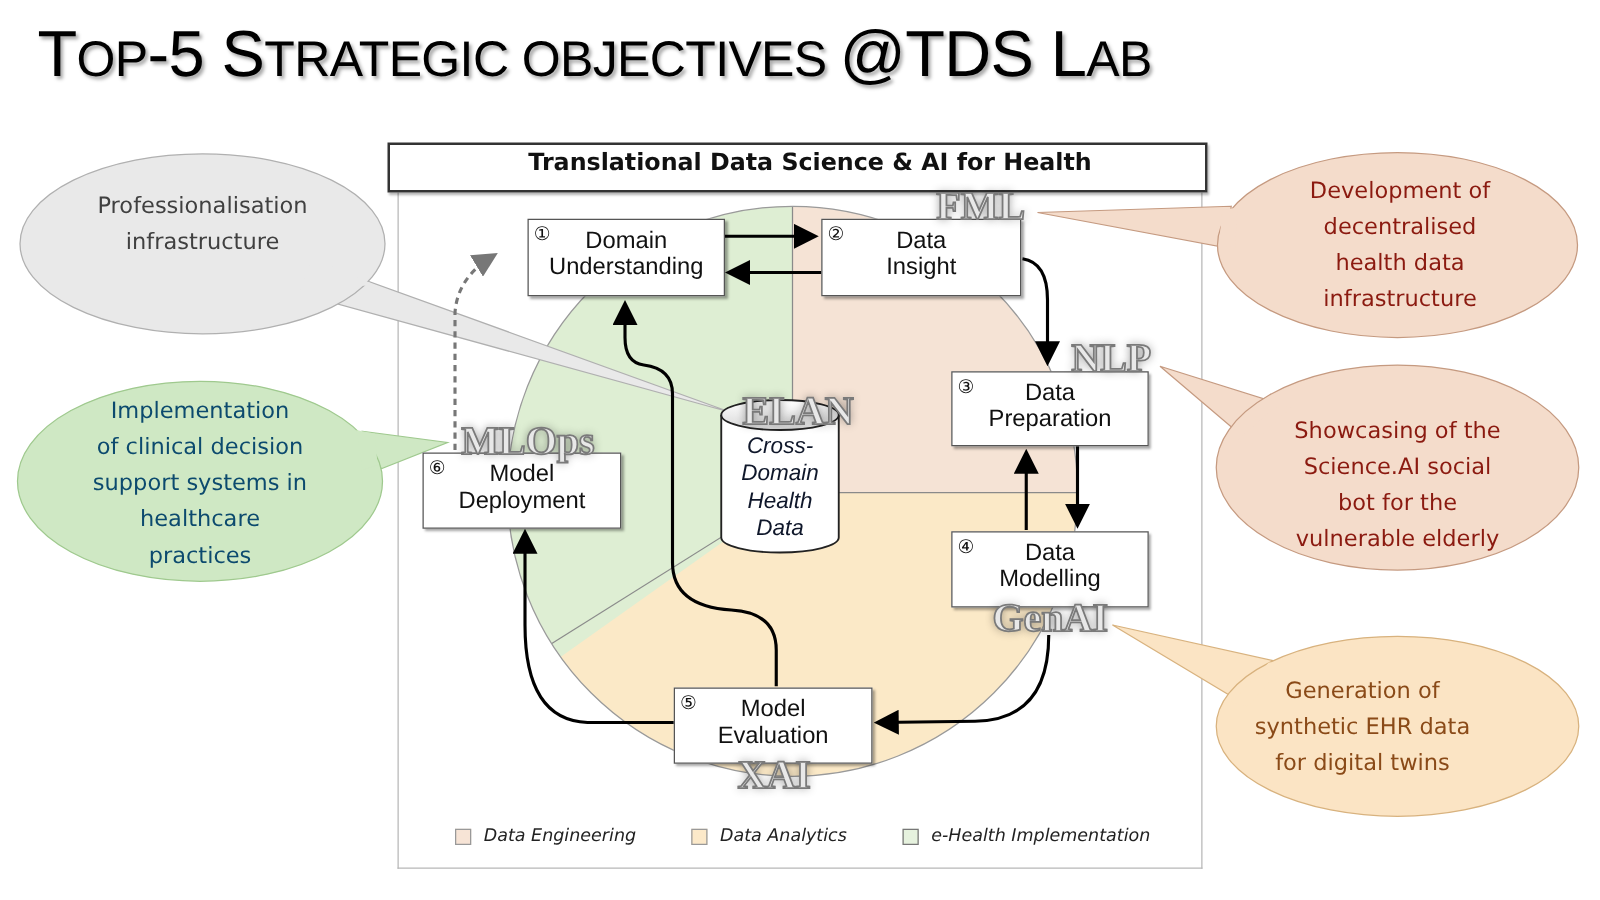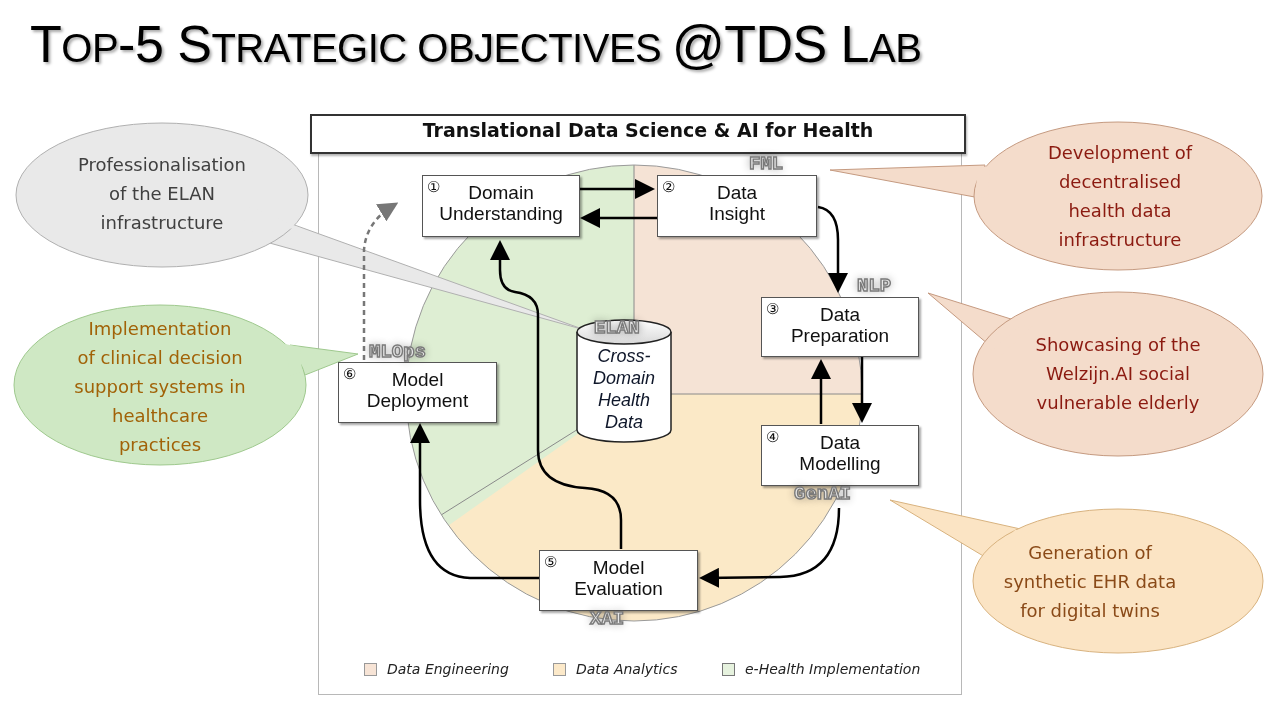--- a/index.html
+++ b/index.html
@@ -6,21 +6,21 @@
   body { width:1280px; height:720px; background:#ffffff; position:relative; overflow:hidden; font-family:"Liberation Sans", sans-serif; }
   .slide-title { position:absolute; left:30px; top:14px; font-family:"Liberation Sans", sans-serif; font-size:48px; color:#000; text-shadow:2px 2px 3px rgba(0,0,0,0.35); letter-spacing:-0.5px; white-space:nowrap; }
   .slide-title .big { font-size:52px; }
   .slide-title .sc { font-size:40px; }
   .frame { position:absolute; left:318px; top:146px; width:642px; height:548px; border:1px solid #b8b8b8; border-top:none; background:#fff; }
   .title-box { position:absolute; left:310px; top:114px; width:656px; height:40px; border:2px solid #333; background:#fff; box-sizing:border-box; text-align:center; font-family:"DejaVu Sans", sans-serif; font-weight:bold; font-size:19px; line-height:28px; color:#111; box-shadow:1px 2px 2px rgba(0,0,0,0.3);padding-left:20px; }
   svg.diagram { position:absolute; left:0; top:0; }
   .step { position:absolute; background:#fff; border:1px solid #555; box-shadow:2px 2px 2px rgba(0,0,0,0.35); text-align:center; font-family:"Liberation Sans", sans-serif; font-size:19px; line-height:21px; color:#111; box-sizing:border-box; padding-top:6px; }
   .step .num { position:absolute; left:4px; top:3px; font-family:"DejaVu Serif", serif; font-size:15px; line-height:16px; }
   .step .lbl { display:block; }
-  .tag { position:absolute; font-family:Liberation Mono, monospace; font-weight:bold; font-size:19px; color:#e8e8e8; -webkit-text-stroke:1.4px #7a7a7a; text-shadow:0 0 8px rgba(0,0,0,0.45); letter-spacing:0px; line-height:28px; }
+  .tag { position:absolute; font-family:Liberation Serif, serif; font-weight:bold; font-size:32px; color:#e8e8e8; -webkit-text-stroke:1.4px #7a7a7a; text-shadow:0 0 8px rgba(0,0,0,0.45); letter-spacing:0px; line-height:28px; }
   .db-text { position:absolute; left:576px; top:325px; width:96px; text-align:center; font-family:"Liberation Sans", sans-serif; font-style:italic; font-size:18px; line-height:22px; color:#0f172a; }
   .legend { position:absolute; top:661px; font-family:"DejaVu Sans", sans-serif; font-style:italic; font-size:14px; color:#222; display:flex; align-items:center; }
   .legend .sw { width:13px; height:13px; border:1px solid #999; margin-right:10px; box-sizing:border-box; }
   .bubble-text { position:absolute; text-align:center; font-family:"DejaVu Sans", sans-serif; font-size:18px; line-height:29px; }
 </style>
 </head>
 <body>
 
 <div class="slide-title">
   <span class="big">T</span><span class="sc">OP</span><span class="big">-5 </span><span class="big">S</span><span class="sc">TRATEGIC OBJECTIVES </span><span class="big">@TDS </span><span class="big">L</span><span class="sc">AB</span>
@@ -154,38 +154,38 @@
   <span class="sw" style="background:#fce9c9;"></span>
   <span>Data Analytics</span>
 </div>
 <div class="legend" style="left:722px;align-items:center;">
   <span class="sw" style="background:#e6f2de;border-color:#777;"></span>
   <span>e-Health Implementation</span>
 </div>
 
 <div class="bubble-text" style="left:22px;top:150px;width:280px;color:#404040;">
   <div>Professionalisation</div>
-  <div>of the ELAN</div>
   <div>infrastructure</div>
 </div>
-<div class="bubble-text" style="left:20px;top:314px;width:280px;color:#a16207;">
+<div class="bubble-text" style="left:20px;top:314px;width:280px;color:#0c4a6e;">
   <div>Implementation</div>
   <div>of clinical decision</div>
   <div>support systems in</div>
   <div>healthcare</div>
   <div>practices</div>
 </div>
 <div class="bubble-text" style="left:980px;top:138px;width:280px;color:#8b1a10;">
   <div>Development of</div>
   <div>decentralised</div>
   <div>health data</div>
   <div>infrastructure</div>
 </div>
 <div class="bubble-text" style="left:978px;top:330px;width:280px;color:#8b1a10;">
   <div>Showcasing of the</div>
-  <div>Welzijn.AI social</div>
+  <div>Science.AI social</div>
+  <div>bot for the</div>
   <div>vulnerable elderly</div>
 </div>
 <div class="bubble-text" style="left:950px;top:538px;width:280px;color:#8a4a18;">
   <div>Generation of</div>
   <div>synthetic EHR data</div>
   <div>for digital twins</div>
 </div>
 
 </body></html>

